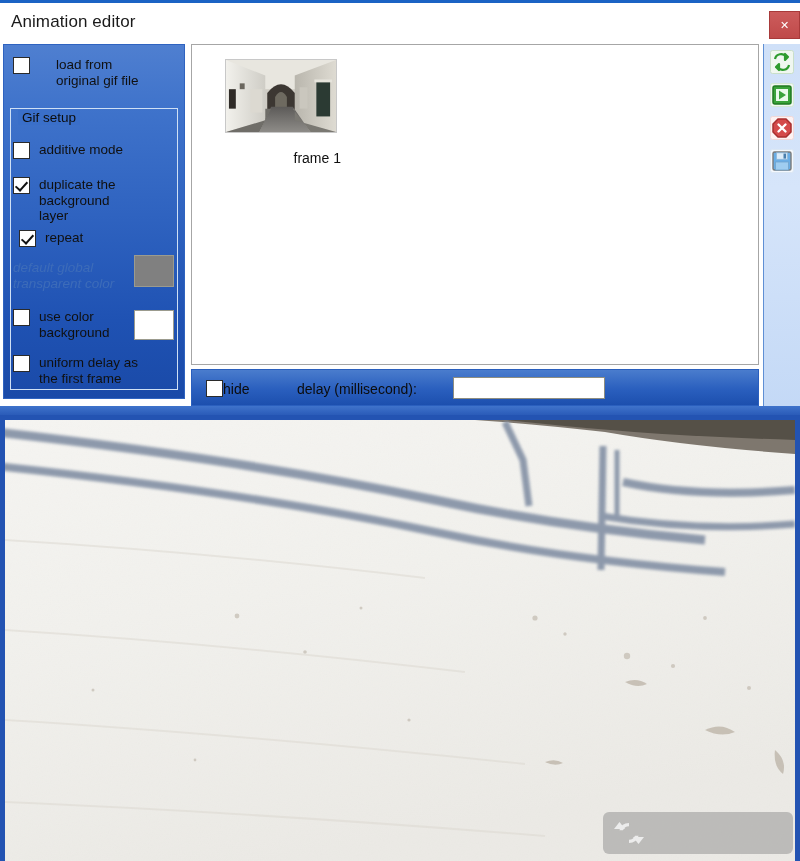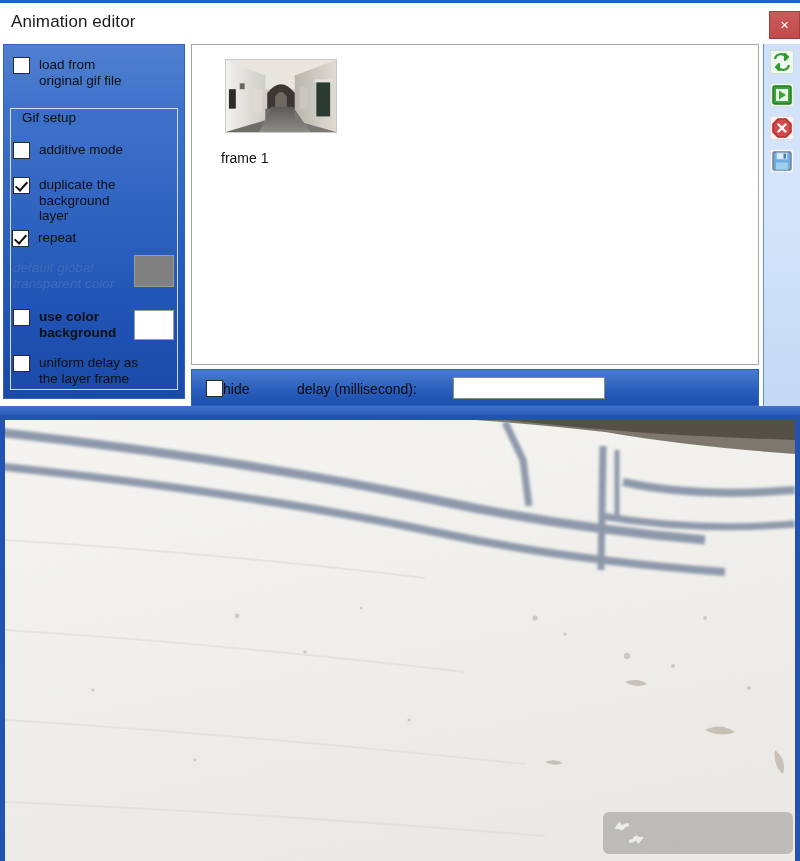--- a/index.html
+++ b/index.html
@@ -144,21 +144,21 @@
     width: 568px; height: 321px;
     background: #ffffff;
     border: 1px solid #a6a6a6;
     box-sizing: border-box;
     overflow: hidden;
   }
   .frame-item {
     position: absolute;
     left: 29px; top: 14px;
     width: 120px;
-    text-align: left;
+    text-align: right;
   }
   .frame-thumb {
     width: 112px; height: 74px;
     border: 1px solid #c8c8c8;
     box-sizing: border-box;
     display: block;
     margin: 0 auto;
     cursor: pointer;
   }
   .frame-caption {
@@ -285,63 +285,63 @@
 
   <div class="titlebar">
     <div class="title-text">Animation editor</div>
     <div class="close-btn">
       <span class="x">✕</span>
     </div>
   </div>
 
   <div class="left-panel">
 
-    <div class="chk-row" style="left:9px; top:12px;">
+    <div class="chk-row" style="left:9px; top:12px;gap:17px;">
       <span class="chk"></span>
       <span class="chk-label">load from
 original gif file</span>
     </div>
 
     <div class="groupbox"></div>
     <div class="groupbox-title">Gif setup</div>
 
     <div class="chk-row" style="left:9px; top:97px;justify-content:flex-end;">
       <span class="chk"></span>
       <span class="chk-label">additive mode</span>
     </div>
 
     <div class="chk-row" style="left:9px; top:132px;">
       <span class="chk checked"></span>
       <span class="chk-label">duplicate the
 background
 layer</span>
     </div>
 
-    <div class="chk-row" style="left:8px; top:185px;">
+    <div class="chk-row" style="left:15px; top:185px;">
       <span class="chk checked"></span>
       <span class="chk-label">repeat</span>
     </div>
 
     <div class="chk-row" style="left:9px; top:215px;">
       <span class="chk-label dim" style="margin-left:0;">default global
 transparent color</span>
     </div>
     <div class="swatch" style="left:130px; top:210px; width:40px; height:32px; background:#808080;"></div>
 
-    <div class="chk-row" style="left:9px; top:264px;font-weight:bold;">
+    <div class="chk-row" style="left:9px; top:264px;">
       <span class="chk"></span>
       <span class="chk-label">use color
 background</span>
     </div>
     <div class="swatch" style="left:130px; top:265px; width:40px; height:30px; background:#ffffff;"></div>
 
     <div class="chk-row" style="left:9px; top:310px;">
       <span class="chk"></span>
       <span class="chk-label">uniform delay as
-the layer frame</span>
+the first frame</span>
     </div>
   </div>
 
   <div class="frames-area">
     <div class="frame-item">
       <svg class="frame-thumb" viewBox="0 0 112 74" preserveAspectRatio="none">
         <defs>
           <linearGradient id="alleyGround" x1="0" y1="0" x2="0" y2="1">
             <stop offset="0%" stop-color="#5c5a58"></stop>
             <stop offset="100%" stop-color="#8e8c88"></stop>

